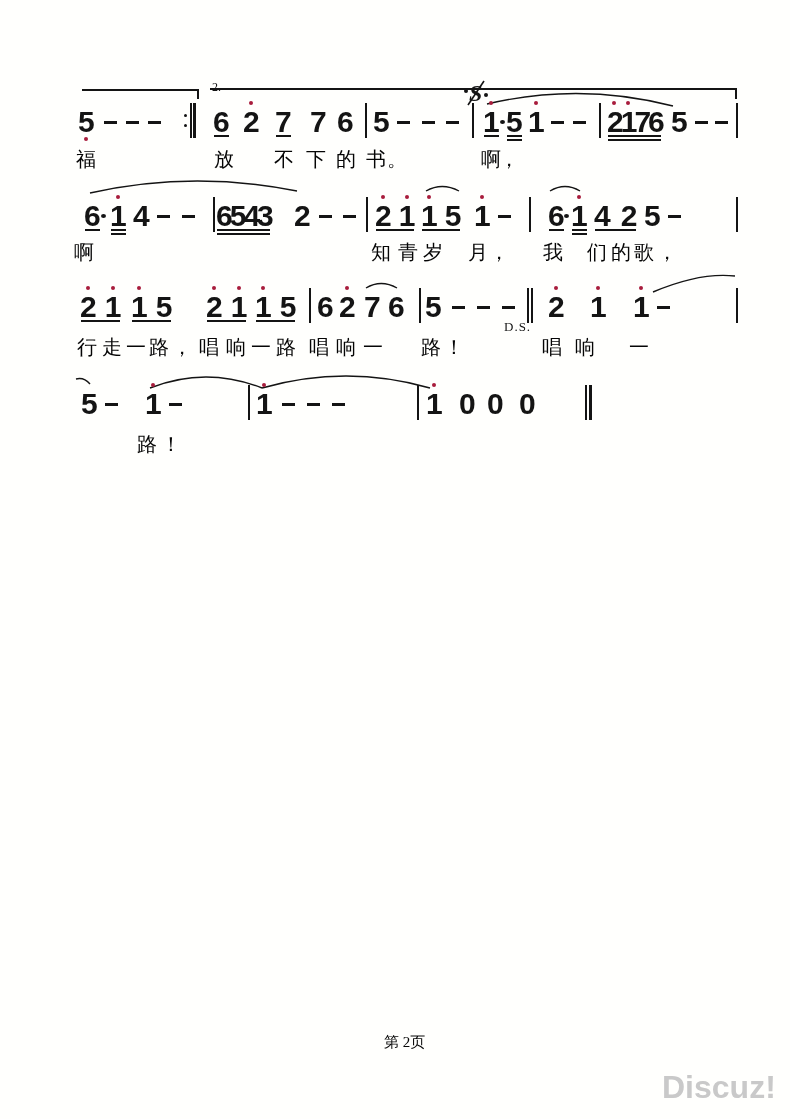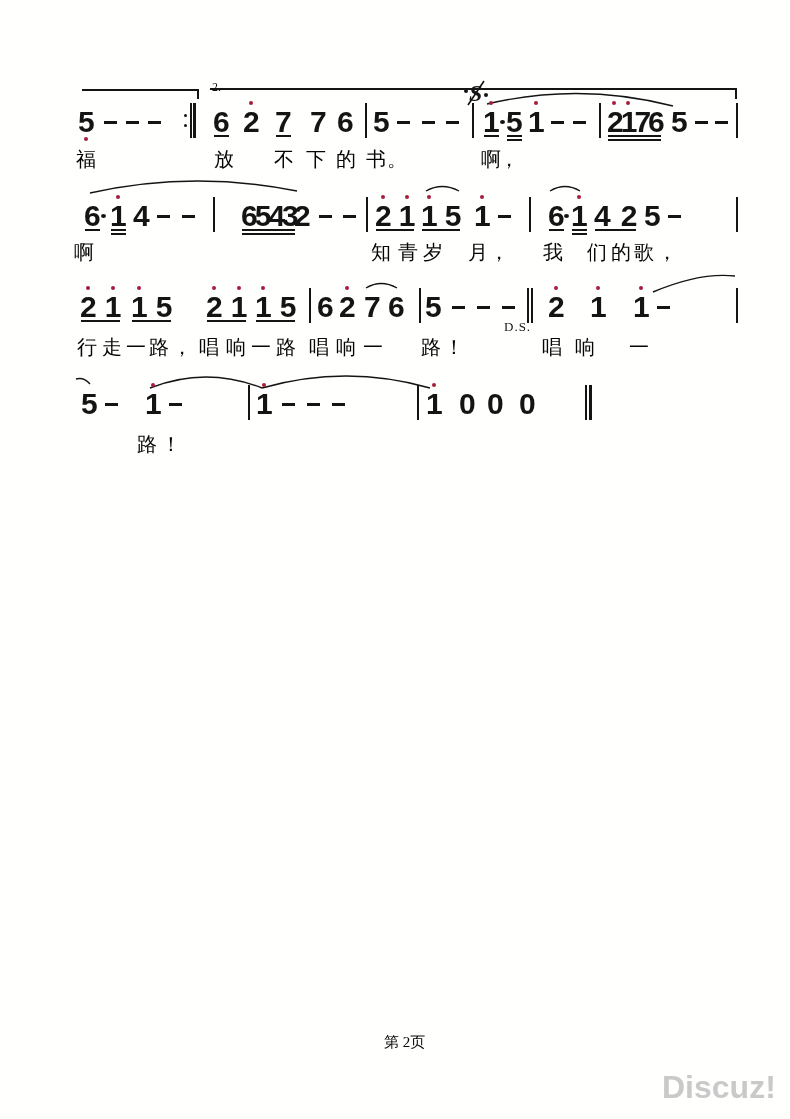--- a/index.html
+++ b/index.html
@@ -105,21 +105,21 @@
     <div class="lyric" style="left: 274px; top: 146px;">不</div>
     <div class="lyric" style="left: 306px; top: 146px;">下</div>
     <div class="lyric" style="left: 336px; top: 146px;">的</div>
     <div class="lyric" style="left: 366px; top: 146px;">书</div>
     <div class="lyric" style="left: 387px; top: 146px;">。</div>
     <div class="lyric" style="left: 481px; top: 146px;">啊</div>
     <div class="lyric" style="left: 499px; top: 146px;">，</div>
     <div class="ng" style="left: 84px; top: 201px;"><span class="nc">6</span><i class="ul u1"></i></div>
     <div class="ng" style="left: 110px; top: 201px;"><span class="nc">1<i class="od a"></i></span><i class="ul u1"></i><i class="ul u2"></i></div>
     <div class="ng" style="left: 133px; top: 201px;"><span class="nc">4</span></div>
-    <div class="ng tight" style="left: 241px; top: 201px;"><span class="nc">6</span><span class="nc">5</span><span class="nc">4</span><span class="nc">3</span><i class="ul u1"></i><i class="ul u2"></i></div>
+    <div class="ng tight" style="left: 216px; top: 201px;"><span class="nc">6</span><span class="nc">5</span><span class="nc">4</span><span class="nc">3</span><i class="ul u1"></i><i class="ul u2"></i></div>
     <div class="ng" style="left: 294px; top: 201px;"><span class="nc">2</span></div>
     <div class="ng" style="left: 375px; top: 201px;"><span class="nc">2<i class="od a"></i></span><span class="nc" style="margin-left: 7px;">1<i class="od a"></i></span><i class="ul u1"></i></div>
     <div class="ng" style="left: 421px; top: 201px;"><span class="nc">1<i class="od a"></i></span><span class="nc" style="margin-left: 7px;">5</span><i class="ul u1"></i></div>
     <div class="ng" style="left: 474px; top: 201px;"><span class="nc">1<i class="od a"></i></span></div>
     <div class="ng" style="left: 548px; top: 201px;"><span class="nc">6</span><i class="ul u1"></i></div>
     <div class="ng" style="left: 571px; top: 201px;"><span class="nc">1<i class="od a"></i></span><i class="ul u1"></i><i class="ul u2"></i></div>
     <div class="ng" style="left: 594px; top: 201px;"><span class="nc">4</span><span class="nc" style="margin-left: 10px;">2</span><i class="ul u1"></i></div>
     <div class="ng" style="left: 644px; top: 201px;"><span class="nc">5</span></div>
     <div class="dash" style="left: 157px; top: 215px;"></div>
     <div class="dash" style="left: 182px; top: 215px;"></div>

